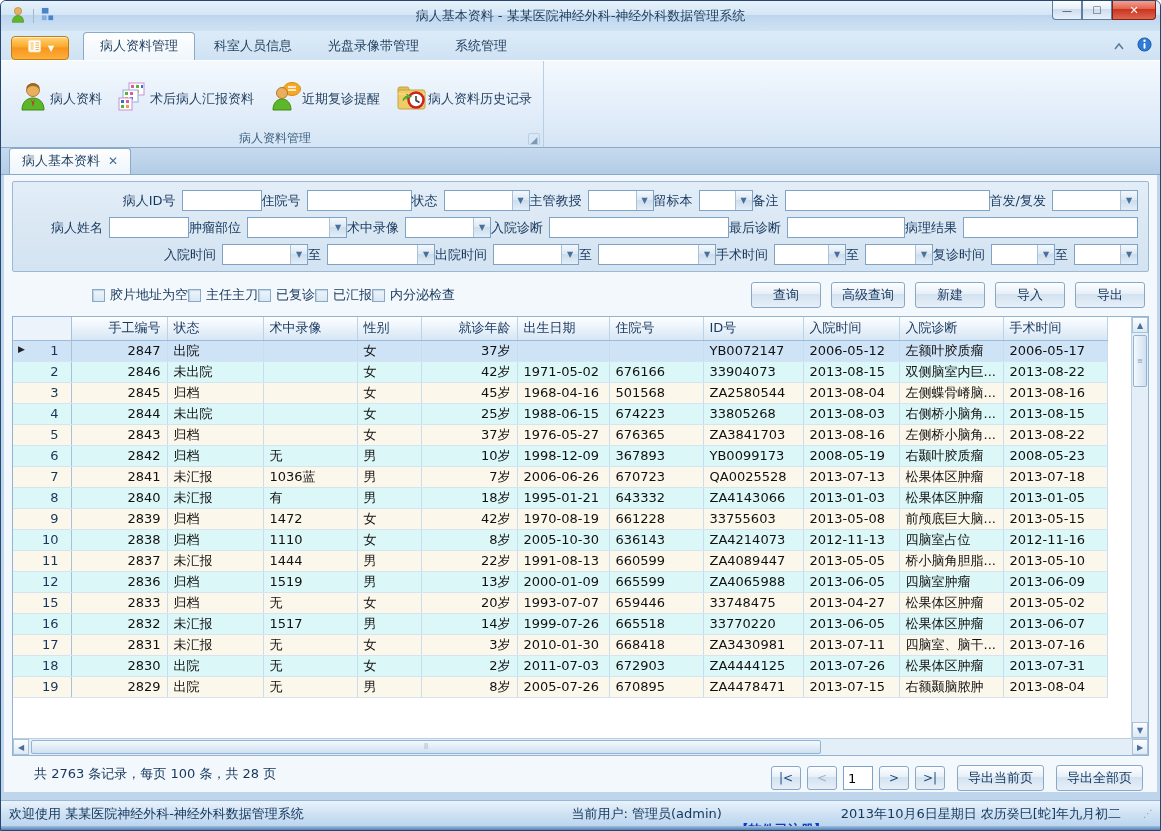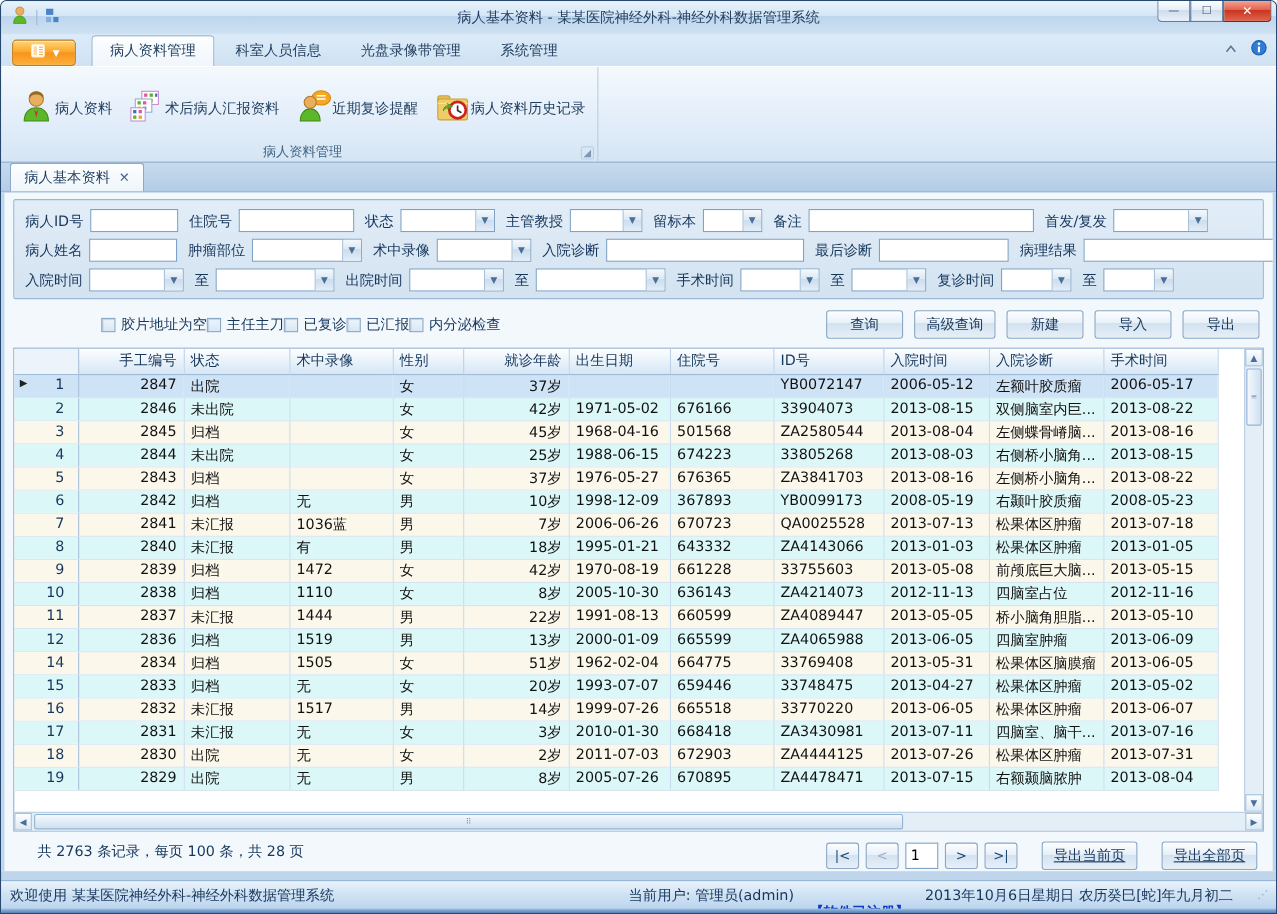--- a/index.html
+++ b/index.html
@@ -37,21 +37,21 @@
 
   
   .doc-tabrow { height:27px; flex:0 0 27px; background:linear-gradient(#c7daee,#b3cce6); display:flex; align-items:flex-end; padding:0 0 0 8px; border-bottom:1px solid #8aaacb; }
   .doc-tab { display:flex; align-items:center; gap:8px; background:linear-gradient(#fdfeff,#eef5fb); border:1px solid #8aaacb; border-bottom:none; border-radius:3px 3px 0 0; padding:3px 12px 4px 12px; color:#1e3c5c; }
   .doc-close { color:#4a6a8c; font-weight:bold; font-size:12px; line-height:10px; }
 
   
   .main { flex:1; background:#f3f8fc; border-left:3px solid #bed5ec; border-right:3px solid #bed5ec; padding:6px 8px 0 8px; display:flex; flex-direction:column; overflow:hidden; }
 
   .search-panel { border:1px solid #9db8d4; border-radius:2px; background:linear-gradient(#e2edf7,#d3e3f1); padding:8px 10px 6px 10px; }
-  .srow { display:flex; gap:10px; align-items:center; margin-bottom:6px; }
+  .srow { display:flex; gap:0; align-items:center; margin-bottom:6px;justify-content:flex-end; }
   .srow:last-child { margin-bottom:0; }
   .fld { display:flex; align-items:center; }
   .fld .lbl { color:#16365c; margin-right:6px; white-space:nowrap; }
   .ctl { height:21px; }
   input.txt { border:1px solid #7fa3c6; background:#fff; padding:0 4px; font:13px "DejaVu Sans",sans-serif; }
   .combo { display:flex; background:#fff; border:1px solid #7fa3c6; }
   .cb-txt { flex:1; }
   .cb-btn { width:17px; background:linear-gradient(#f4f8fc,#dde9f4 45%,#cbdcec 46%,#e3eef8); border-left:1px solid #a9c2da; display:flex; align-items:center; justify-content:center; color:#4a6f99; font-size:8px; }
   #srow0 .fld:nth-child(1) .ctl{width:80px} #srow0 .fld:nth-child(2) .ctl{width:105px}
   #srow0 .fld:nth-child(3) .ctl{width:86px} #srow0 .fld:nth-child(4) .ctl{width:66px}
@@ -93,21 +93,21 @@
   .h-thumb { width:790px; margin:1px 2px; background:linear-gradient(#f4f9fd,#cfe0f0); border:1px solid #93b3d4; border-radius:2px; display:flex; align-items:center; justify-content:center; color:#7d99b5; font-size:7px; }
   .v-track { flex:1; } .h-track { flex:1; }
 
   
   .footer-row { display:flex; padding:9px 6px 0 22px; }
   .record-text { color:#16365c; }
   .pager { margin-left:auto; display:flex; align-items:center; gap:6px; }
   .pg-btn { width:30px; height:24px; border:1px solid #8ba7c6; border-radius:3px; background:linear-gradient(#fdfeff,#e7f0f8 45%,#d3e2f0 46%,#e6eff8); color:#1e4a7a; display:flex; align-items:center; justify-content:center; font-size:12px; }
   .pg-btn.disabled { color:#9cb2c8; }
   .pg-input { width:30px; height:24px; border:1px solid #7fa3c6; text-align:left; padding:0 4px; font:13px "DejaVu Sans",sans-serif; }
-  .pager .btn { margin-left:16px;text-decoration:underline; }
+  .pager .btn { margin-left:6px; }
 
   
   .statusbar { margin-top:8px; height:26px; flex:0 0 26px; background:linear-gradient(#e9f3fc,#cfe2f3 50%,#bcd5ee); border-top:1px solid #98b6d6; display:flex; align-items:center; padding:0 6px 0 8px; color:#16365c; }
   .sb-right { margin-left:auto; display:flex; align-items:center; gap:14px; }
   .registered { color:#0b3cc1; font-weight:bold; text-decoration:underline;margin-top:32px; }
   .grip { color:#8aa4bd; font-size:10px; letter-spacing:1px; margin-left:8px; }
   .bottom-edge { height:4px; flex:0 0 4px; background:linear-gradient(#9fc0e0,#5381b5); }
 </style>
 </head>
 <body>
@@ -604,34 +604,20 @@
                 <td class="">男</td>
                 <td class="num">13岁</td>
                 <td class="">2000-01-09</td>
                 <td class="">665599</td>
                 <td class="">ZA4065988</td>
                 <td class="">2013-06-05</td>
                 <td class="">四脑室肿瘤</td>
                 <td class="">2013-06-09</td>
               </tr>
               <tr class="">
-                <td class="rowhdr"><span>14</span></td>
-                <td class="num">2834</td>
-                <td class="">归档</td>
-                <td class="">1505</td>
-                <td class="">女</td>
-                <td class="num">51岁</td>
-                <td class="">1962-02-04</td>
-                <td class="">664775</td>
-                <td class="">33769408</td>
-                <td class="">2013-05-31</td>
-                <td class="">松果体区脑膜瘤</td>
-                <td class="">2013-06-05</td>
-              </tr>
-              <tr class="">
                 <td class="rowhdr"><span>15</span></td>
                 <td class="num">2833</td>
                 <td class="">归档</td>
                 <td class="">无</td>
                 <td class="">女</td>
                 <td class="num">20岁</td>
                 <td class="">1993-07-07</td>
                 <td class="">659446</td>
                 <td class="">33748475</td>
                 <td class="">2013-04-27</td>

